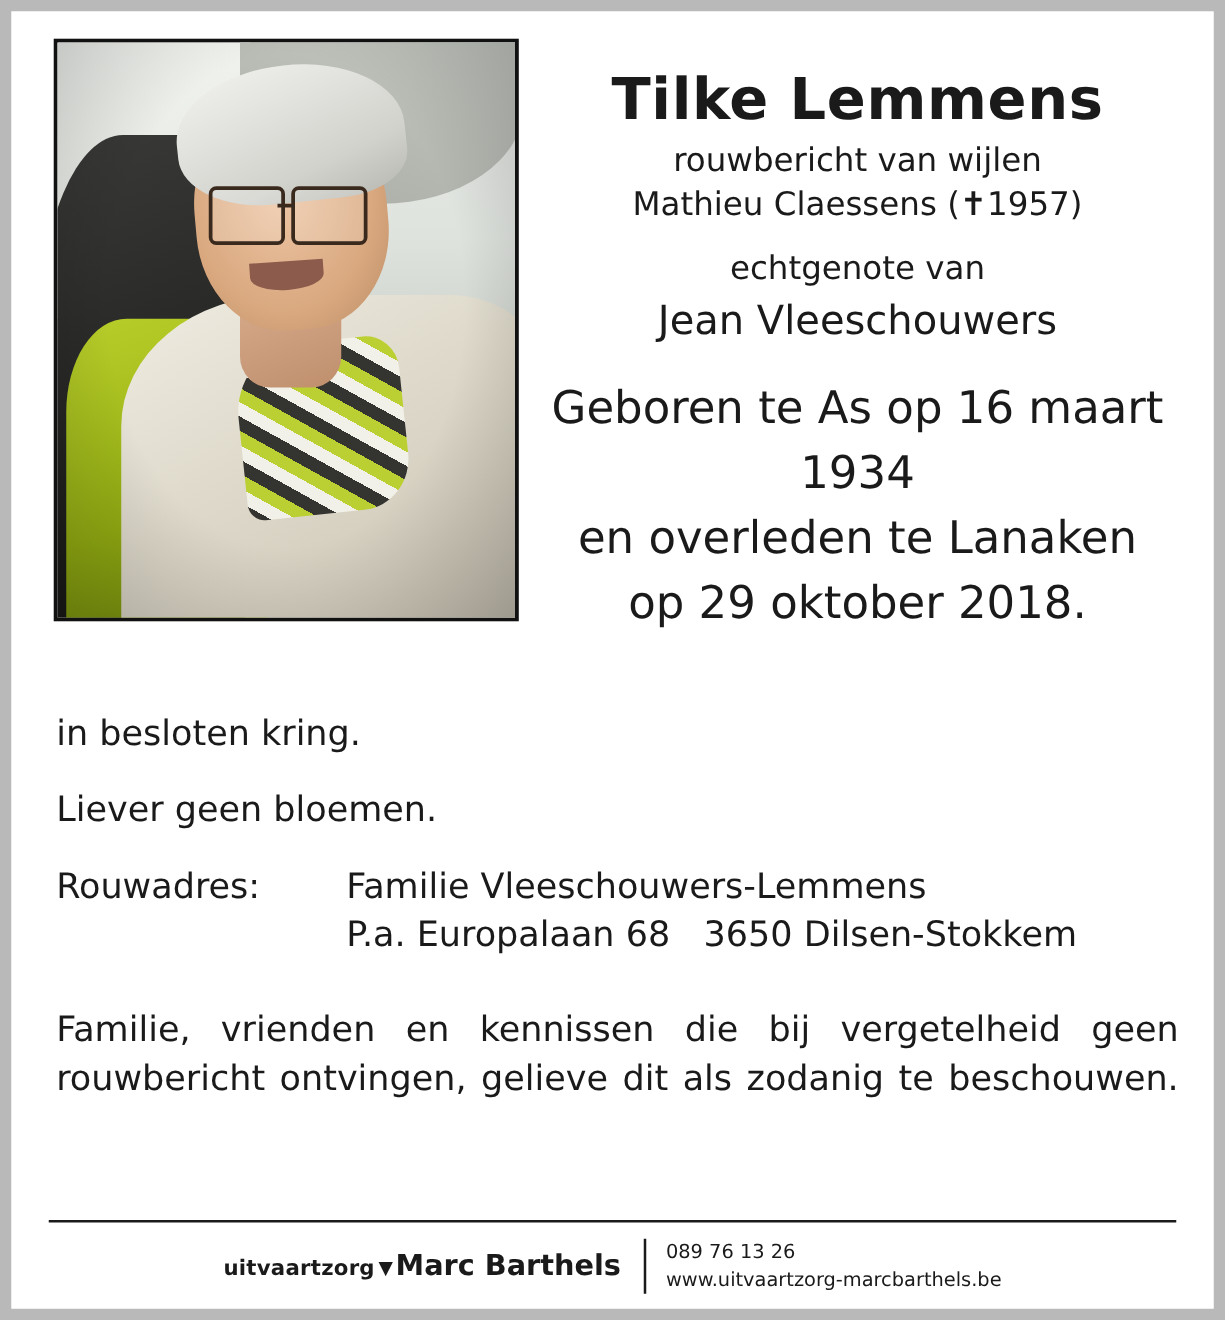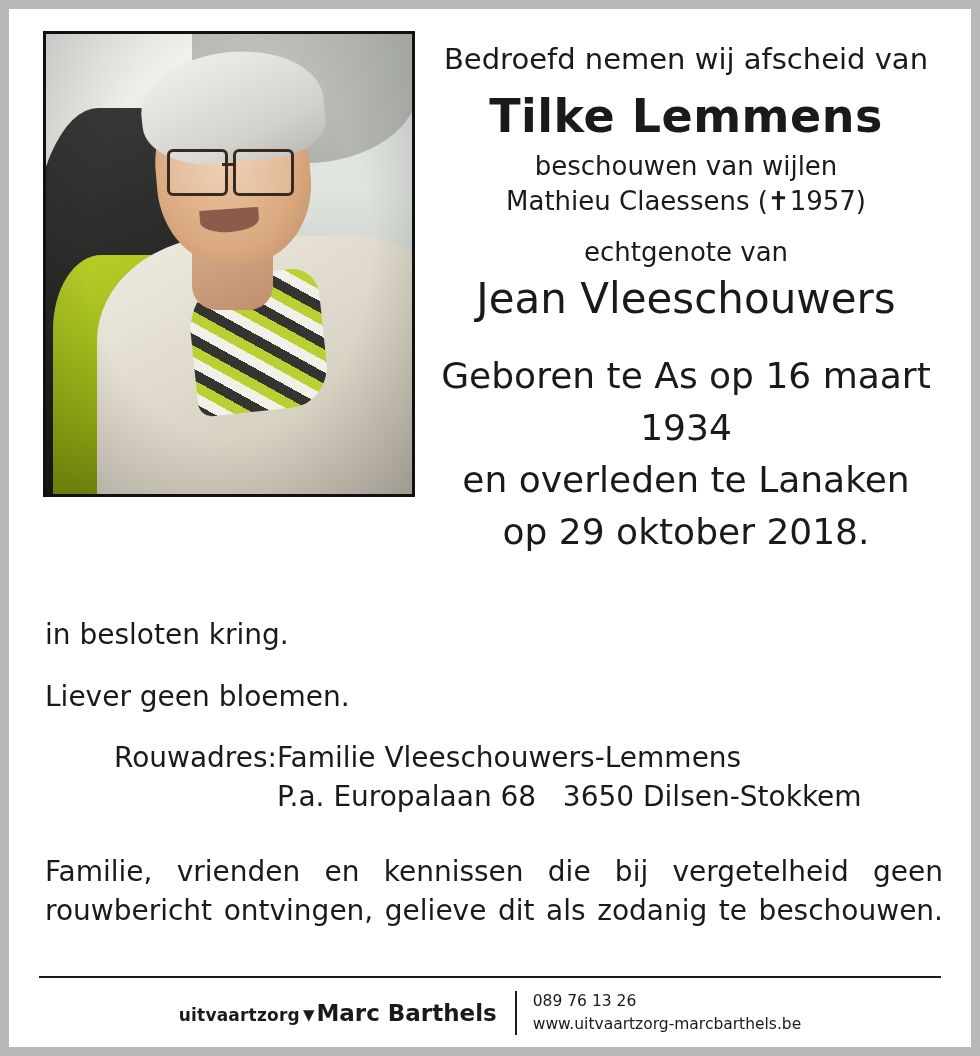--- a/index.html
+++ b/index.html
@@ -139,42 +139,42 @@
     font-size: 46px;
     font-weight: 700;
     letter-spacing: 0.5px;
     margin: 14px 0 10px 0;
     line-height: 1.05;
   }
   .sub { font-size: 26px; margin: 0; }
   .sub.tight { margin-top: 1px; }
   .gap-sm { height: 18px; }
   .name-second {
-    font-size: 42px;
+    font-size: 32px;
     margin: 6px 0 0 0;
     line-height: 1.15;
   }
   .gap-md { height: 26px; }
   .born { font-size: 36px; line-height: 1.45; }
 
   
   .body {
     margin-top: 18px;
     padding-left: 8px;
     font-size: 28px;
     line-height: 1.40;
   }
   .body p { margin: 0 0 22px 0; }
   .body p.last { margin-bottom: 16px; margin-top: 36px; }
   .addr-grid {
     display: flex;
     flex-direction: row;
     margin-bottom: 22px;
   }
-  .addr-label { flex: 0 0 232px; text-align: right; }
+  .addr-label { flex: 0 0 232px; }
   .addr-lines { flex: 1 1 auto; }
   .addr-lines div { white-space: pre; }
   .justified {
     text-align: justify;
     text-align-last: justify;
   }
 
   
   .footer-space { flex: 1 1 auto; }
   .rule {
@@ -239,23 +239,22 @@
           <div class="hair"></div>
           <div class="glass glassL"></div>
           <div class="glass glassR"></div>
           <div class="glassbridge"></div>
           <div class="mouth"></div>
           <div class="vig"></div>
         </div>
       </div>
 
       <div class="head-text">
-        <div class="line-intro">Bedroefd nemen wij afscheid van</div>
         <div class="name-main">Tilke Lemmens</div>
-        <div class="sub">beschouwen van wijlen</div>
+        <div class="sub">rouwbericht van wijlen</div>
         <div class="sub tight">Mathieu Claessens (✝1957)</div>
         <div class="gap-sm"></div>
         <div class="sub">echtgenote van</div>
         <div class="name-second">Jean Vleeschouwers</div>
         <div class="gap-md"></div>
         <div class="born">Geboren te As op 16 maart 1934</div>
         <div class="born">en overleden te Lanaken</div>
         <div class="born">op 29 oktober 2018.</div>
       </div>
 

